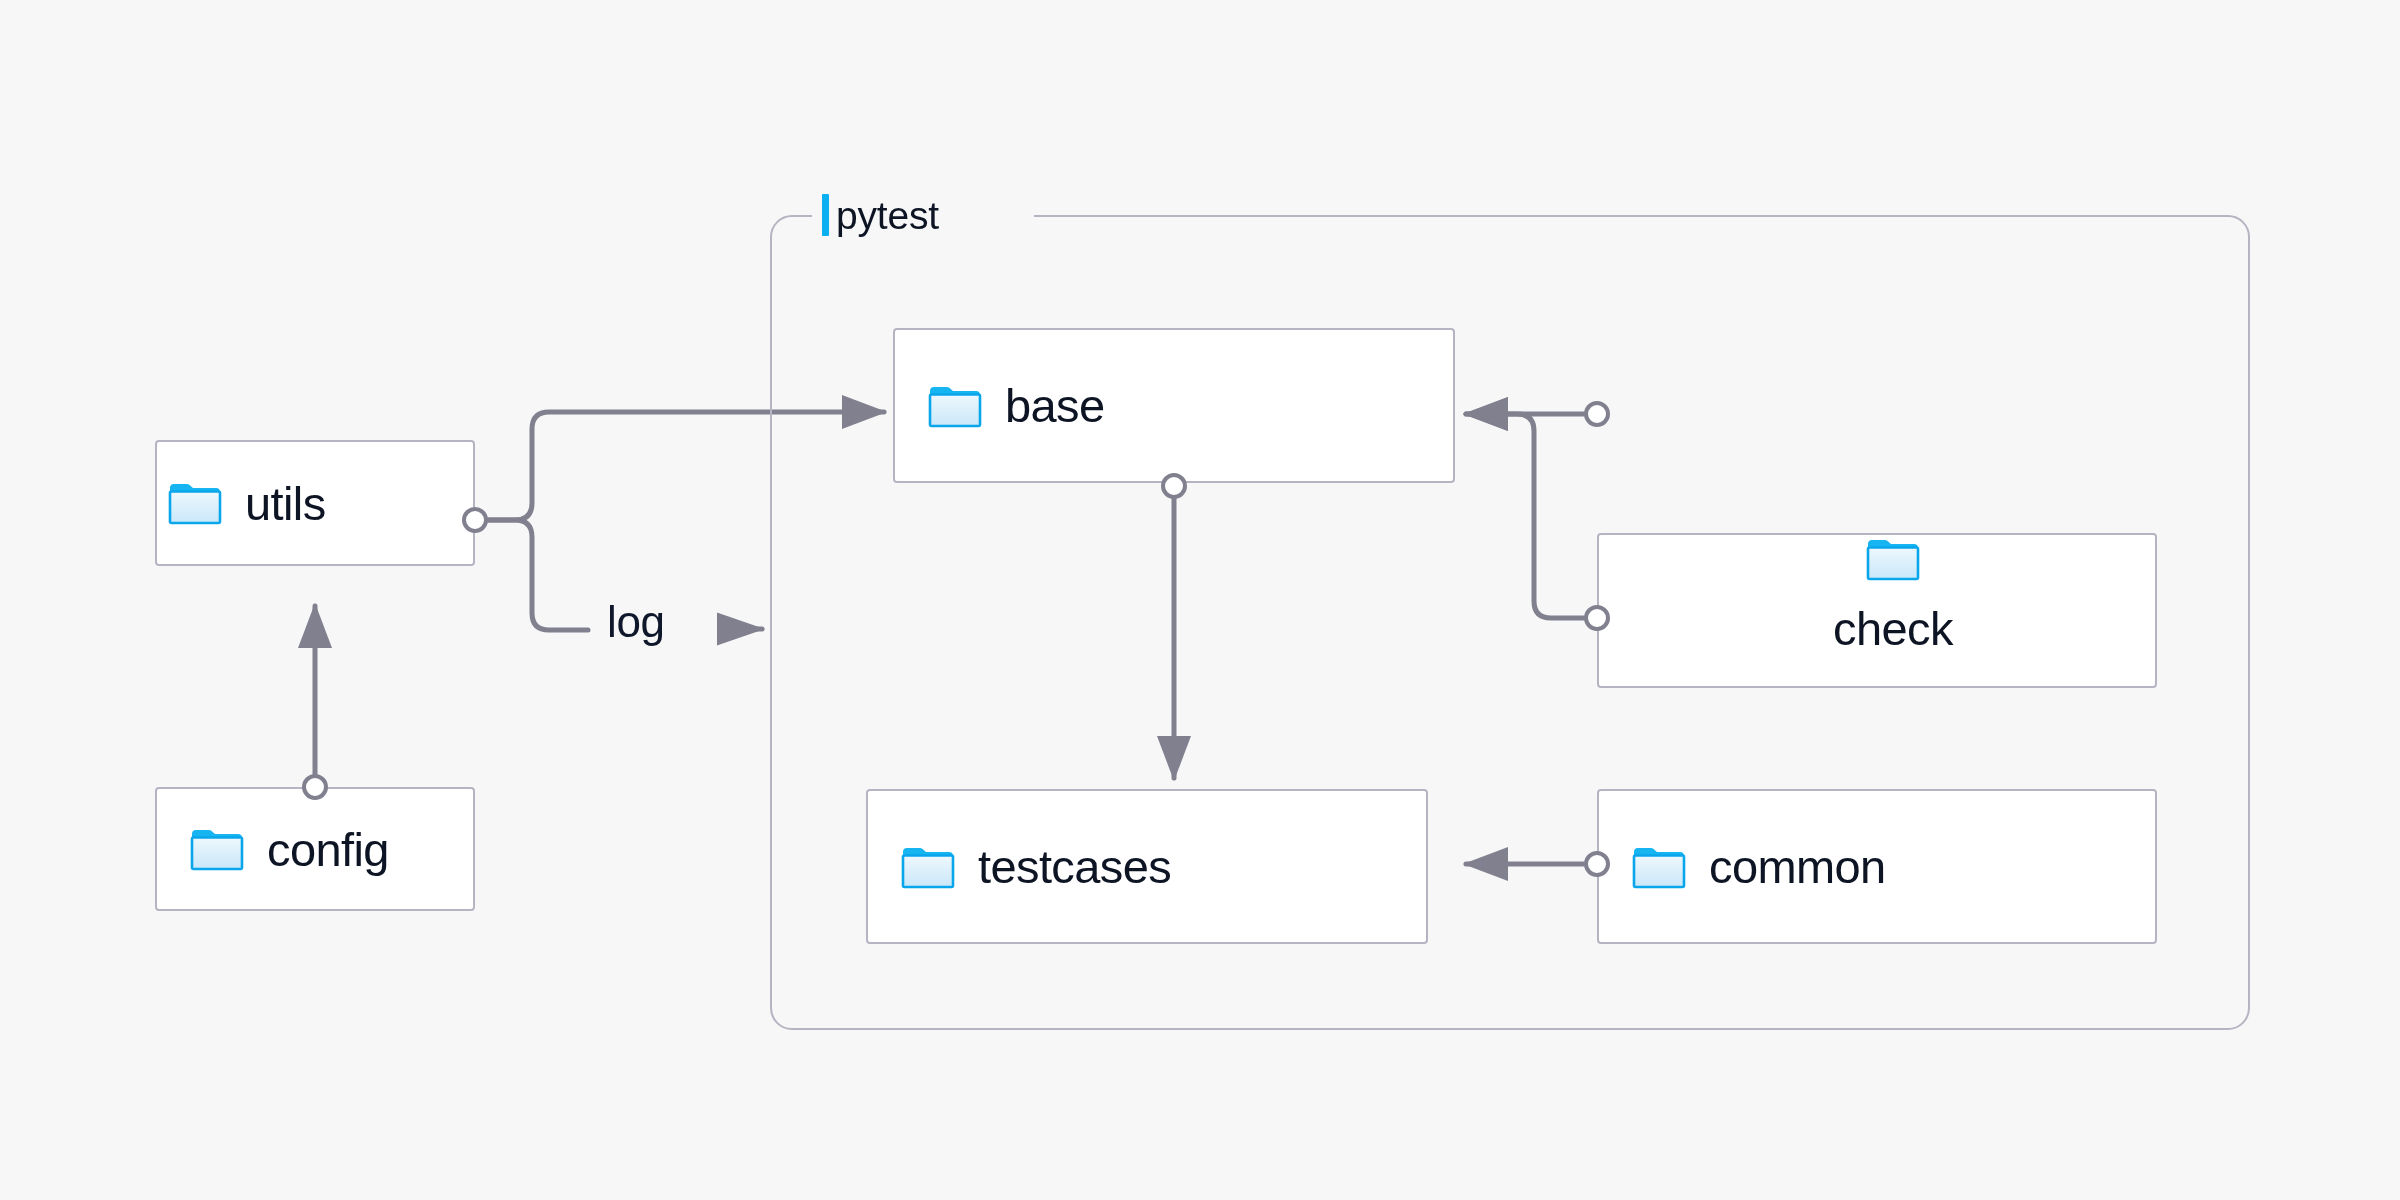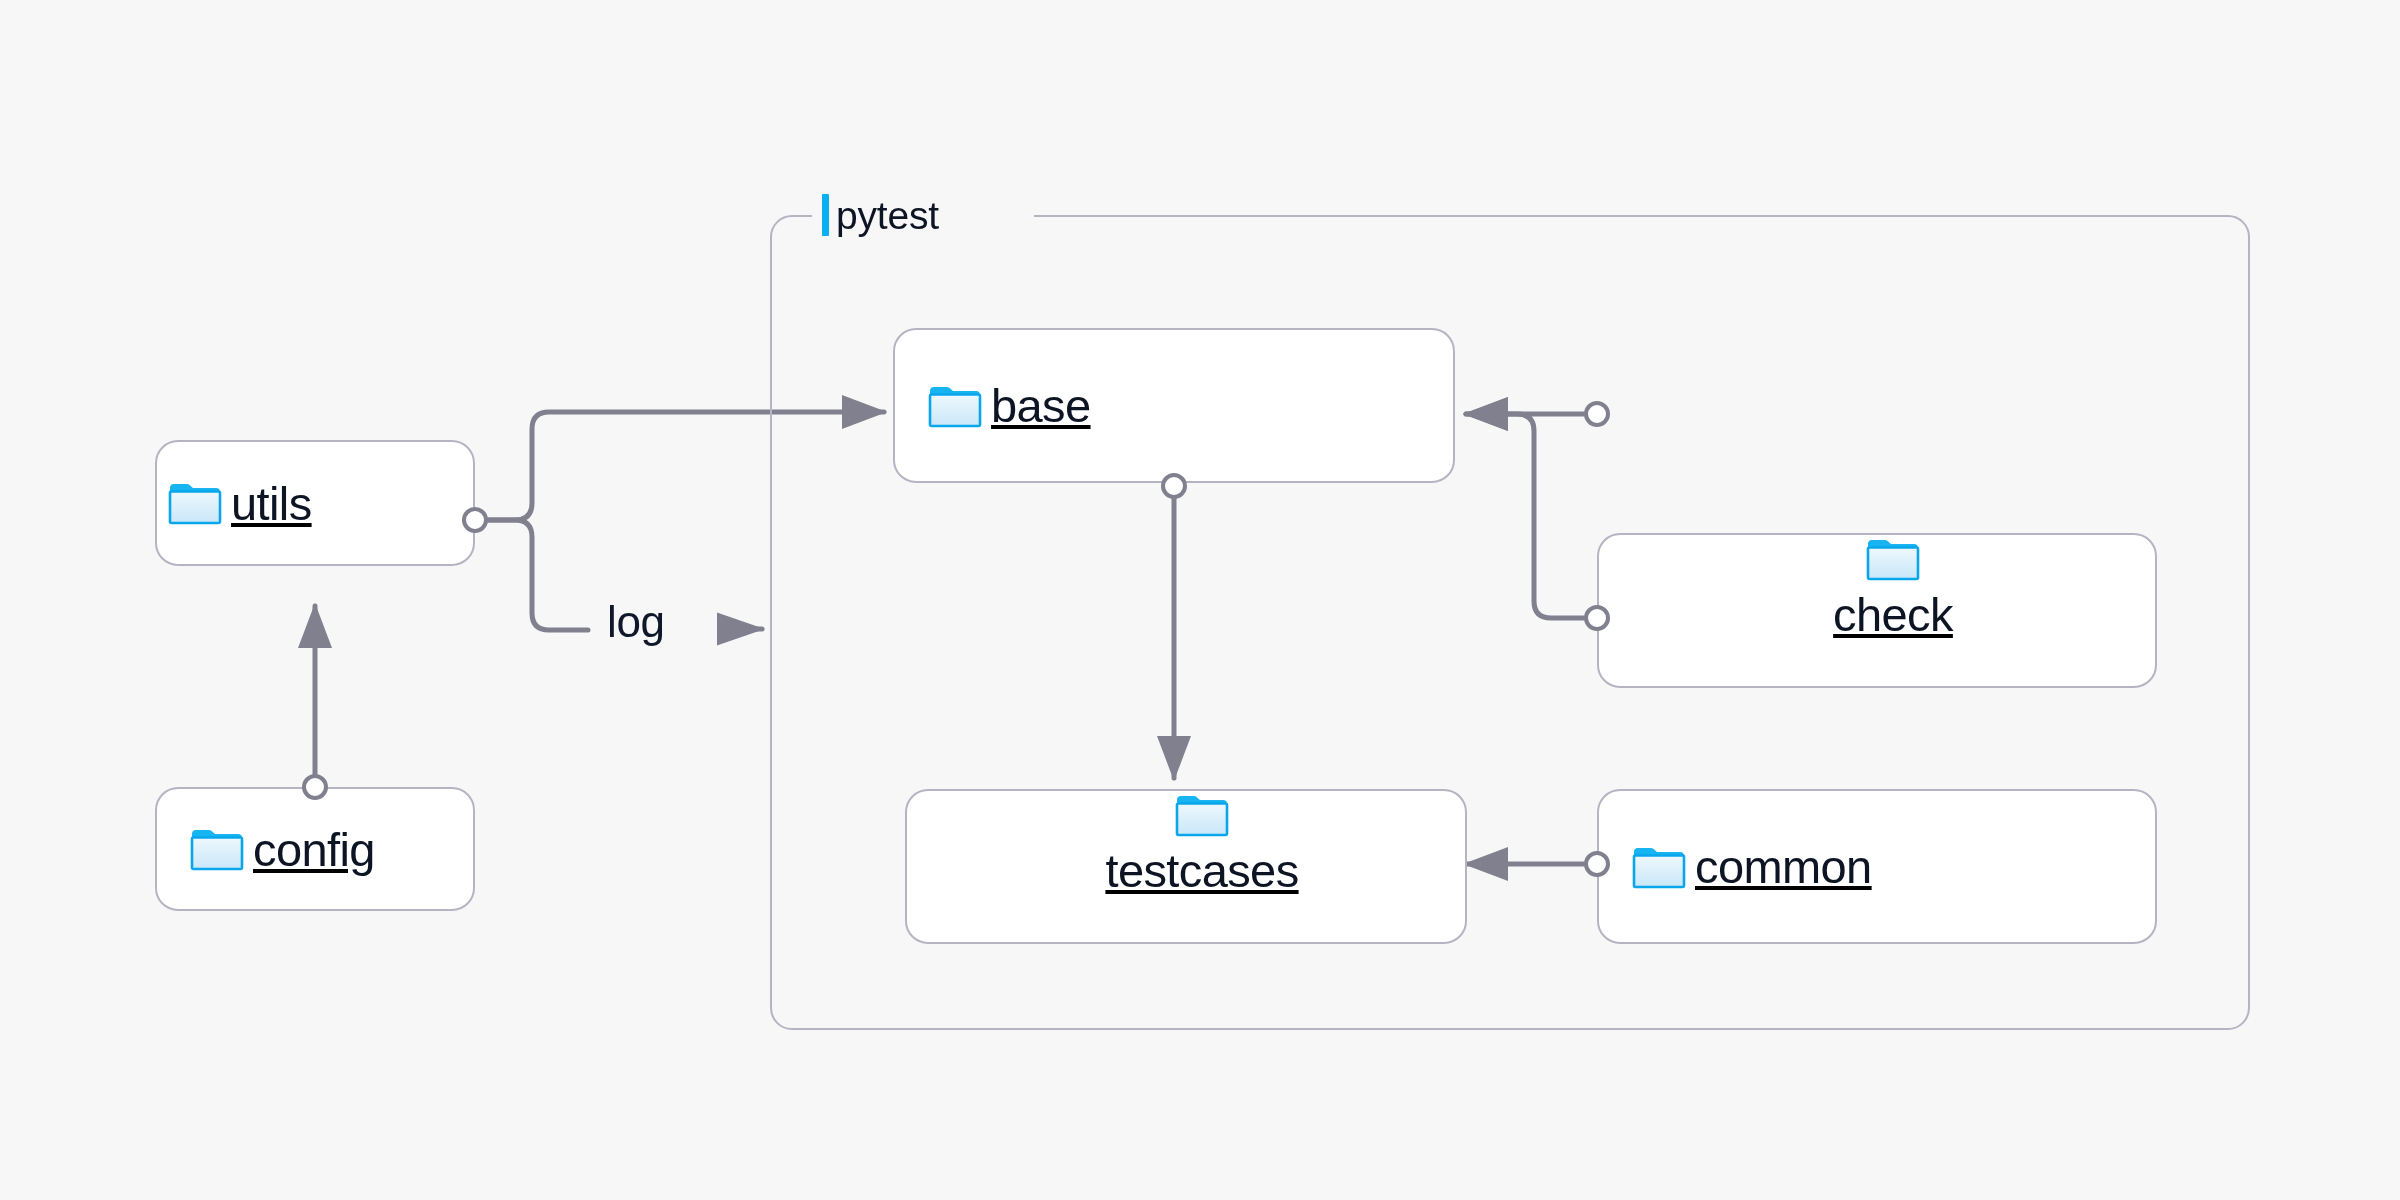--- a/index.html
+++ b/index.html
@@ -62,26 +62,25 @@
     letter-spacing: -0.2px;
     line-height: 1;
   }
 
   
   .node {
     position: absolute;
     box-sizing: border-box;
     background: #ffffff;
     border: 2px solid #b6b4c2;
-    border-radius: 23px;
+    border-radius: 4px;
     display: flex;
     align-items: center;
     padding-left: 32px;
-    gap: 8px;
-    text-decoration: underline;
+    gap: 22px;
   }
   .node-label {
     font-size: 47px;
     color: #0d1424;
     letter-spacing: -0.6px;
     line-height: 1;
     white-space: nowrap;
   }
   .folder-icon {
     flex: 0 0 auto;
@@ -175,21 +174,21 @@
 
   <div class="node" id="node-base" style="left:893px; top:328px; width:562px; height:155px;">
     <svg class="folder-icon" viewBox="0 0 56 48" xmlns="http://www.w3.org/2000/svg">
       <path d="M3 9 q0-4 4-4 h13 q2.2 0 3.4 1.7 L26 9 h23 q4 0 4 4 v3 H3 Z" fill="#17b4f2"></path>
       <rect x="3" y="12.5" width="50" height="31.5" rx="1.5" fill="url(#folderGrad)" stroke="#0aa6ec" stroke-width="2.6"></rect>
     </svg>
     <span class="node-label">base</span>
   </div>
   <div class="port" style="left:1161px; top:473px;"></div>
 
-  <div class="node" id="node-testcases" style="left:905px; top:789px; width:562px; height:155px;flex-direction:column;">
+  <div class="node" id="node-testcases" style="left:866px; top:789px; width:562px; height:155px;">
     <svg class="folder-icon" viewBox="0 0 56 48" xmlns="http://www.w3.org/2000/svg">
       <path d="M3 9 q0-4 4-4 h13 q2.2 0 3.4 1.7 L26 9 h23 q4 0 4 4 v3 H3 Z" fill="#17b4f2"></path>
       <rect x="3" y="12.5" width="50" height="31.5" rx="1.5" fill="url(#folderGrad)" stroke="#0aa6ec" stroke-width="2.6"></rect>
     </svg>
     <span class="node-label">testcases</span>
   </div>
 
   <div class="port" style="left:1584px; top:401px;"></div>
 
   <div class="node" id="node-check" style="left:1597px; top:533px; width:560px; height:155px;flex-direction:column;">

